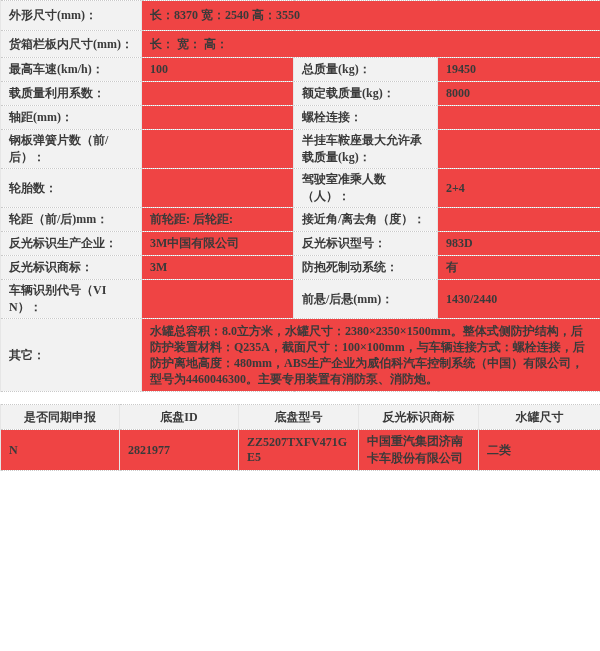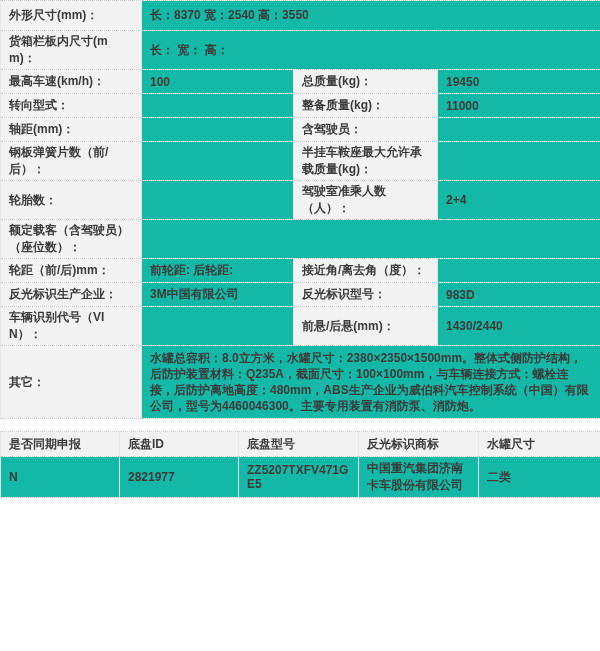--- a/index.html
+++ b/index.html
@@ -1,25 +1,25 @@
 <!DOCTYPE html>
 <html><head>
 <meta charset="utf-8">
 <style>
   html,body{margin:0;padding:0;background:#ffffff;}
   body{width:600px;height:651px;font-family:"Liberation Sans","DejaVu Sans",sans-serif;}
   .page{width:600px;height:651px;overflow:hidden;background:#ffffff;}
-  table{border-collapse:collapse;table-layout:fixed;width:600px;font-size:12px;color:#3a3a3a;}
+  table{border-collapse:collapse;table-layout:fixed;width:600px;font-size:12px;color:#3a3a3a;font-family:Liberation Serif, serif;}
   td{border-left:1px solid #e6e6e6;border-right:1px solid #e6e6e6;
      border-top:1px dotted #c9c9c9;border-bottom:1px dotted #c9c9c9;
      padding:2px 8px;vertical-align:middle;text-align:left;font-weight:bold;
      overflow:hidden;word-break:break-all;}
   .lbl{background:#f2f2f2;}
-  .val{background:#14b8a6;}
-  .hdr{background:#f2f2f2;}
+  .val{background:#ef4444;}
+  .hdr{background:#f2f2f2;text-align:center;}
   .h30{height:30px}.h27{height:27px}.h24{height:24px}.h37{height:37px}
   .h35{height:35px}.h68{height:68px}.h23{height:23px}.h25{height:25px}
   .h41{height:41px}
   .longtext{line-height:16px;padding:4px 8px;margin-top:28px;}
   .gap12{height:12px}
 </style>
 </head>
 <body>
 
 <div class="page">
@@ -40,58 +40,60 @@
       <td class="lbl">货箱栏板内尺寸(mm)：</td>
       <td class="val" colspan="3">长： 宽： 高：</td>
     </tr>
     <tr class="h24">
       <td class="lbl">最高车速(km/h)：</td>
       <td class="val">100</td>
       <td class="lbl">总质量(kg)：</td>
       <td class="val">19450</td>
     </tr>
     <tr class="h24">
-      <td class="lbl">转向型式：</td>
+      <td class="lbl">载质量利用系数：</td>
       <td class="val"></td>
-      <td class="lbl">整备质量(kg)：</td>
-      <td class="val">11000</td>
+      <td class="lbl">额定载质量(kg)：</td>
+      <td class="val">8000</td>
     </tr>
     <tr class="h24">
       <td class="lbl">轴距(mm)：</td>
       <td class="val"></td>
-      <td class="lbl">含驾驶员：</td>
+      <td class="lbl">螺栓连接：</td>
       <td class="val"></td>
     </tr>
     <tr class="h37">
       <td class="lbl">钢板弹簧片数（前/后）：</td>
       <td class="val"></td>
       <td class="lbl">半挂车鞍座最大允许承载质量(kg)：</td>
       <td class="val"></td>
     </tr>
     <tr class="h24">
       <td class="lbl">轮胎数：</td>
       <td class="val"></td>
       <td class="lbl">驾驶室准乘人数（人）：</td>
       <td class="val">2+4</td>
     </tr>
-    <tr class="h35">
-      <td class="lbl">额定载客（含驾驶员）（座位数）：</td>
-      <td class="val" colspan="3"></td>
-    </tr>
     <tr class="h24">
       <td class="lbl">轮距（前/后)mm：</td>
       <td class="val">前轮距: 后轮距:</td>
       <td class="lbl">接近角/离去角（度）：</td>
       <td class="val"></td>
     </tr>
     <tr class="h24">
       <td class="lbl">反光标识生产企业：</td>
       <td class="val">3M中国有限公司</td>
       <td class="lbl">反光标识型号：</td>
       <td class="val">983D</td>
+    </tr>
+    <tr class="h24">
+      <td class="lbl">反光标识商标：</td>
+      <td class="val">3M</td>
+      <td class="lbl">防抱死制动系统：</td>
+      <td class="val">有</td>
     </tr>
     <tr class="h24">
       <td class="lbl">车辆识别代号（VIN）：</td>
       <td class="val"></td>
       <td class="lbl">前悬/后悬(mm)：</td>
       <td class="val">1430/2440</td>
     </tr>
     <tr class="h68">
       <td class="lbl">其它：</td>
       <td class="val longtext" colspan="3">水罐总容积：8.0立方米，水罐尺寸：2380×2350×1500mm。整体式侧防护结构，后防护装置材料：Q235A，截面尺寸：100×100mm，与车辆连接方式：螺栓连接，后防护离地高度：480mm，ABS生产企业为威伯科汽车控制系统（中国）有限公司，型号为4460046300。主要专用装置有消防泵、消防炮。</td>

